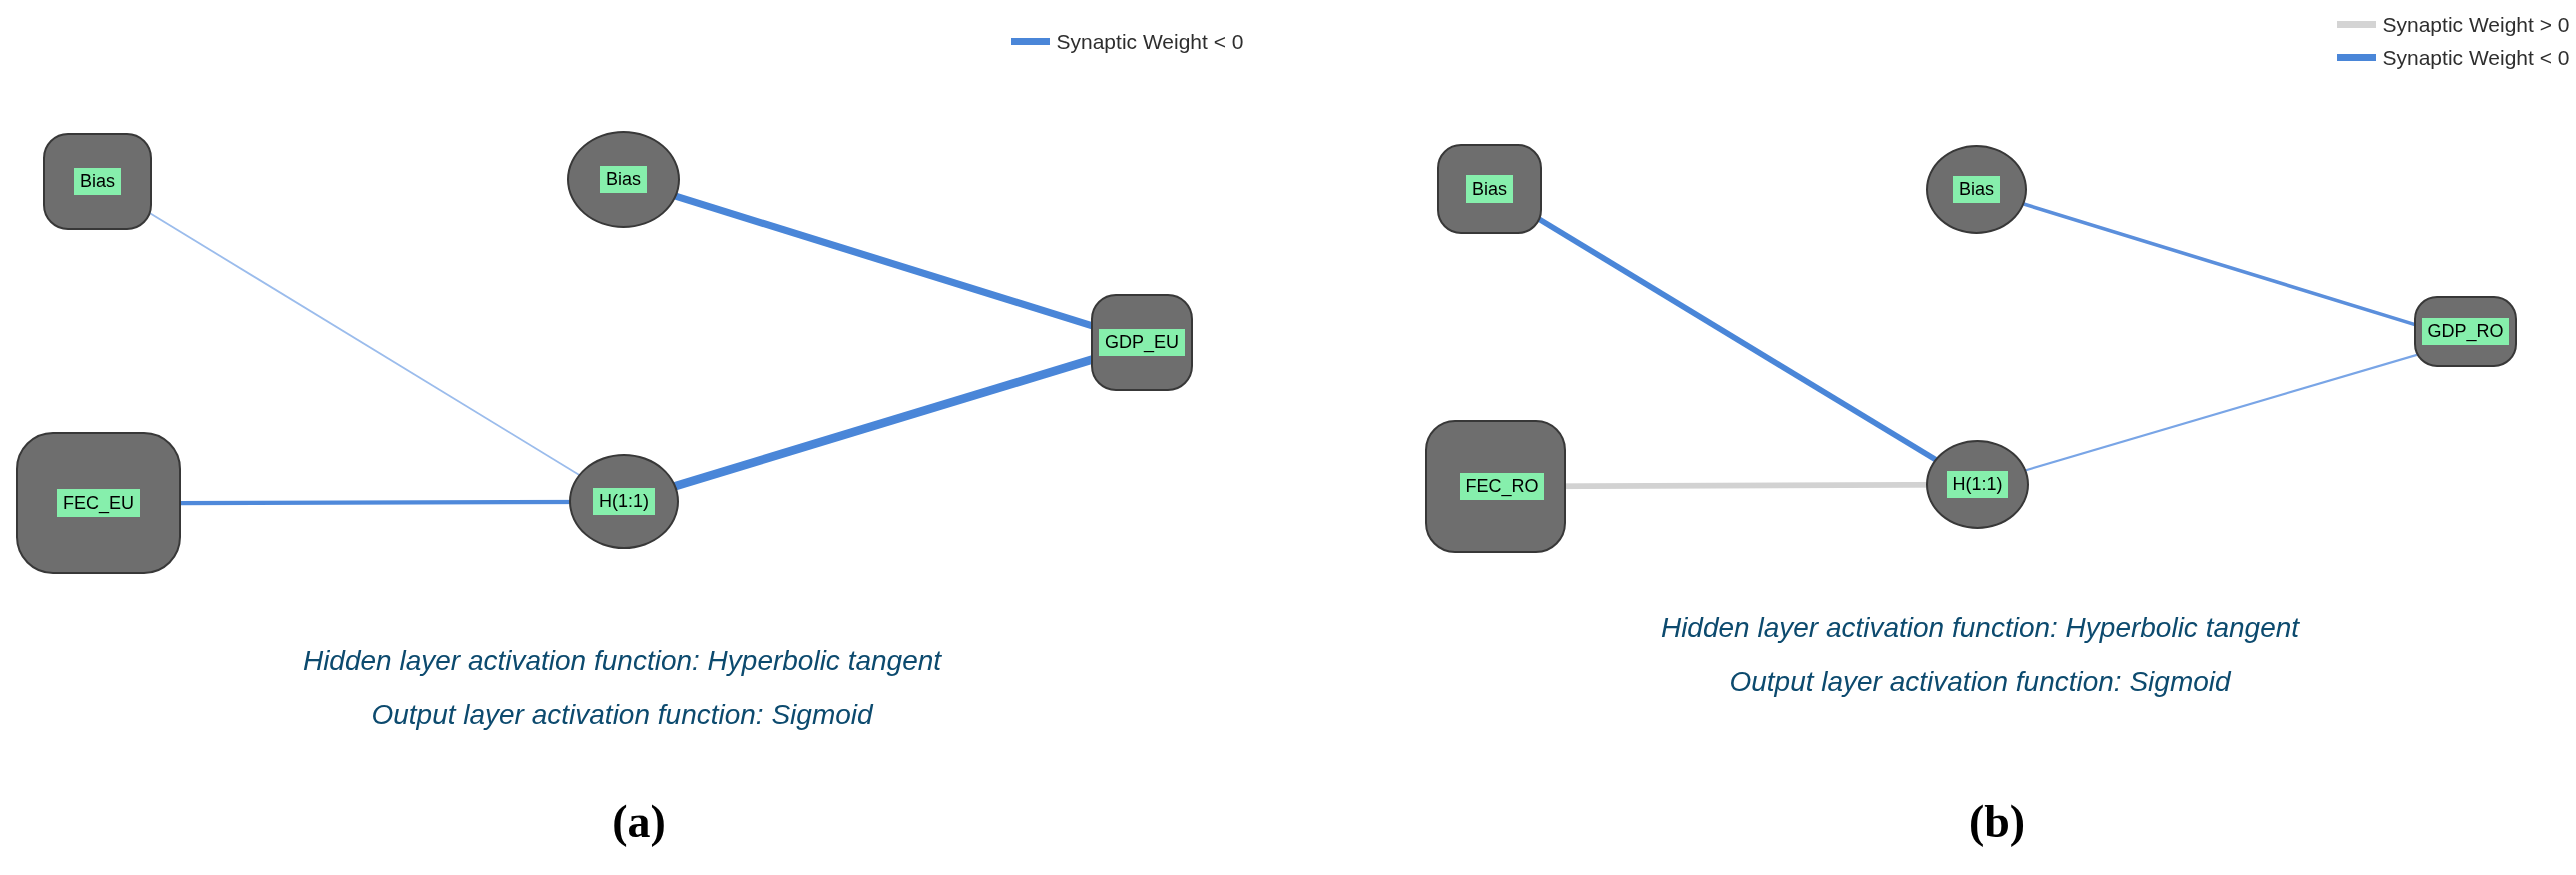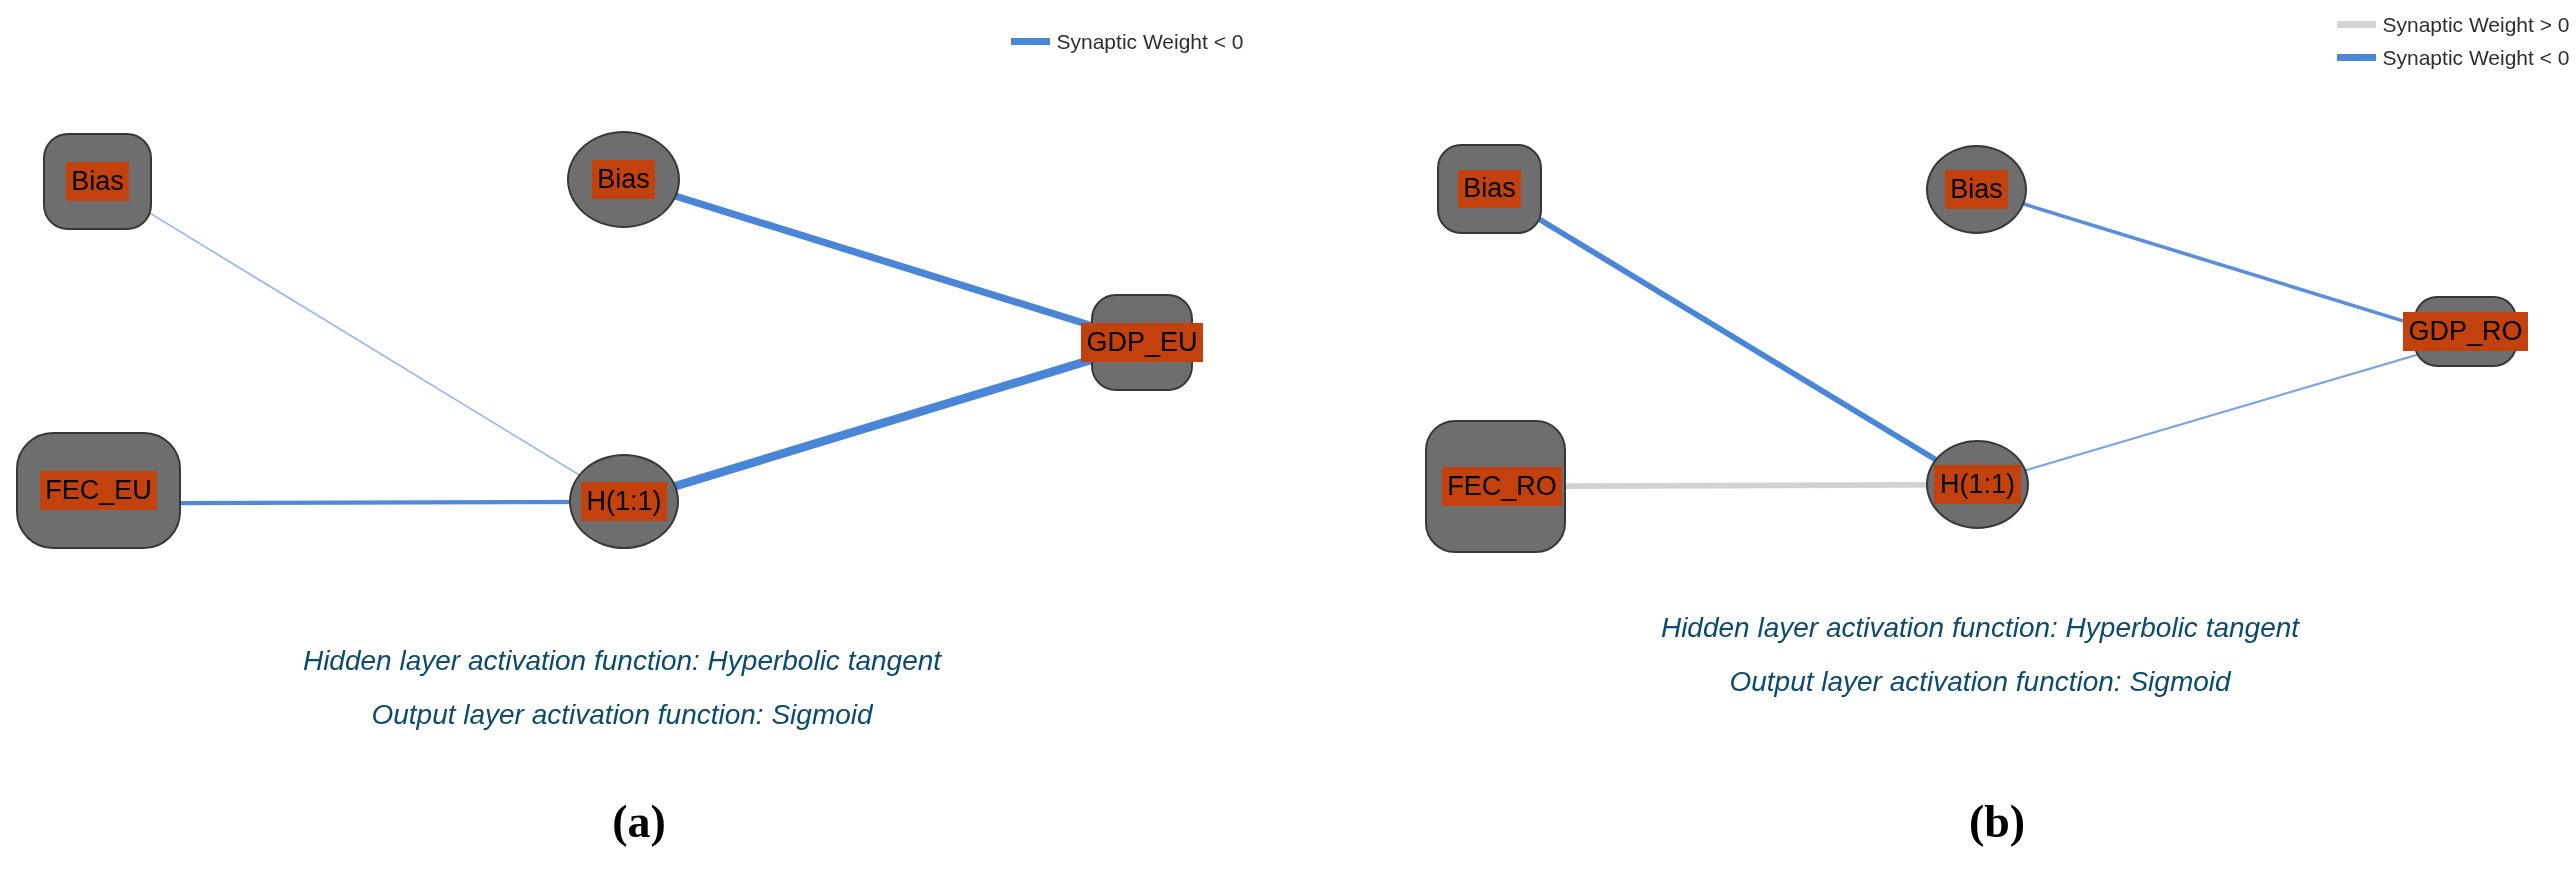--- a/index.html
+++ b/index.html
@@ -12,23 +12,23 @@
   }
   #edge-layer{position:absolute;left:0;top:0;width:2576px;height:876px;}
   .node{
     position:absolute;
     box-sizing:border-box;
     background:#6e6e6e;
     border:2.9px solid #383838;
     display:flex;align-items:center;justify-content:center;
   }
   .node-label{
-    background:#c2410c;
+    background:#86efac;
     color:#000000;
-    font-size:27px;
+    font-size:18px;
     line-height:1.15;
     padding:3.6px 5.7px;
     white-space:nowrap;
   }
   .legend-item{
     position:absolute;
     display:flex;align-items:center;
     height:25px;
   }
   .legend-swatch{width:39px;height:6.5px;margin-right:6.5px;}
@@ -64,21 +64,21 @@
       <line x1="2753.5" y1="264" x2="3435" y2="474" stroke="#5b8fdc" stroke-width="5"></line>
       <line x1="2083" y1="677.5" x2="2753.5" y2="675" stroke="#d2d2d2" stroke-width="8"></line>
       <line x1="2753.5" y1="675" x2="3435" y2="474" stroke="#79a5e6" stroke-width="3"></line>
     </svg>
 <div class="node" style="left: 43px; top: 133px; width: 109px; height: 97px; border-radius: 25px;">
       <span class="node-label">Bias</span>
     </div>
     <div class="node" style="left: 567px; top: 131px; width: 113px; height: 97px; border-radius: 50%;">
       <span class="node-label">Bias</span>
     </div>
-    <div class="node" style="left: 16px; top: 432px; width: 165px; height: 117px; border-radius: 37px;">
+    <div class="node" style="left: 16px; top: 432px; width: 165px; height: 142px; border-radius: 37px;">
       <span class="node-label">FEC_EU</span>
     </div>
     <div class="node" style="left: 569px; top: 454px; width: 110px; height: 95px; border-radius: 50%;">
       <span class="node-label">H(1:1)</span>
     </div>
     <div class="node" style="left: 1091px; top: 294px; width: 102px; height: 97px; border-radius: 25px;">
       <span class="node-label">GDP_EU</span>
     </div>
     <div class="legend-item" style="left: 1011px; top: 29px;">
       <span class="legend-swatch" style="background: rgb(74, 134, 216);"></span>

